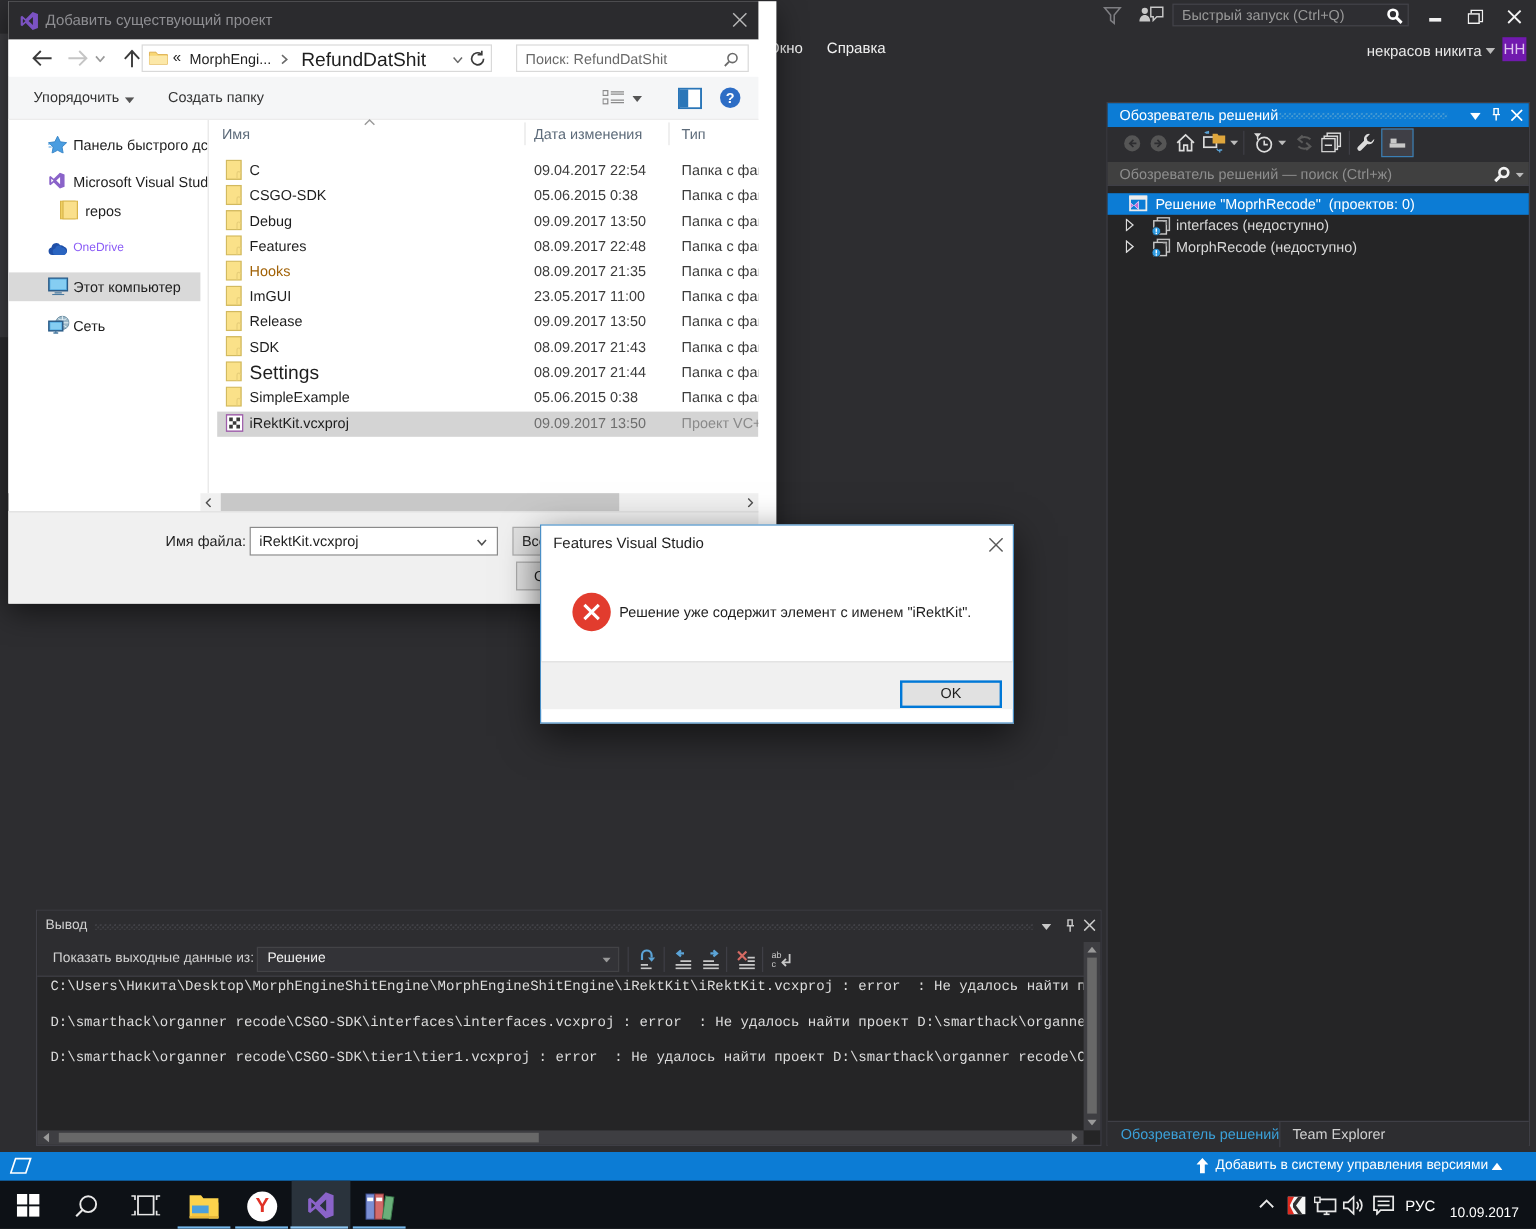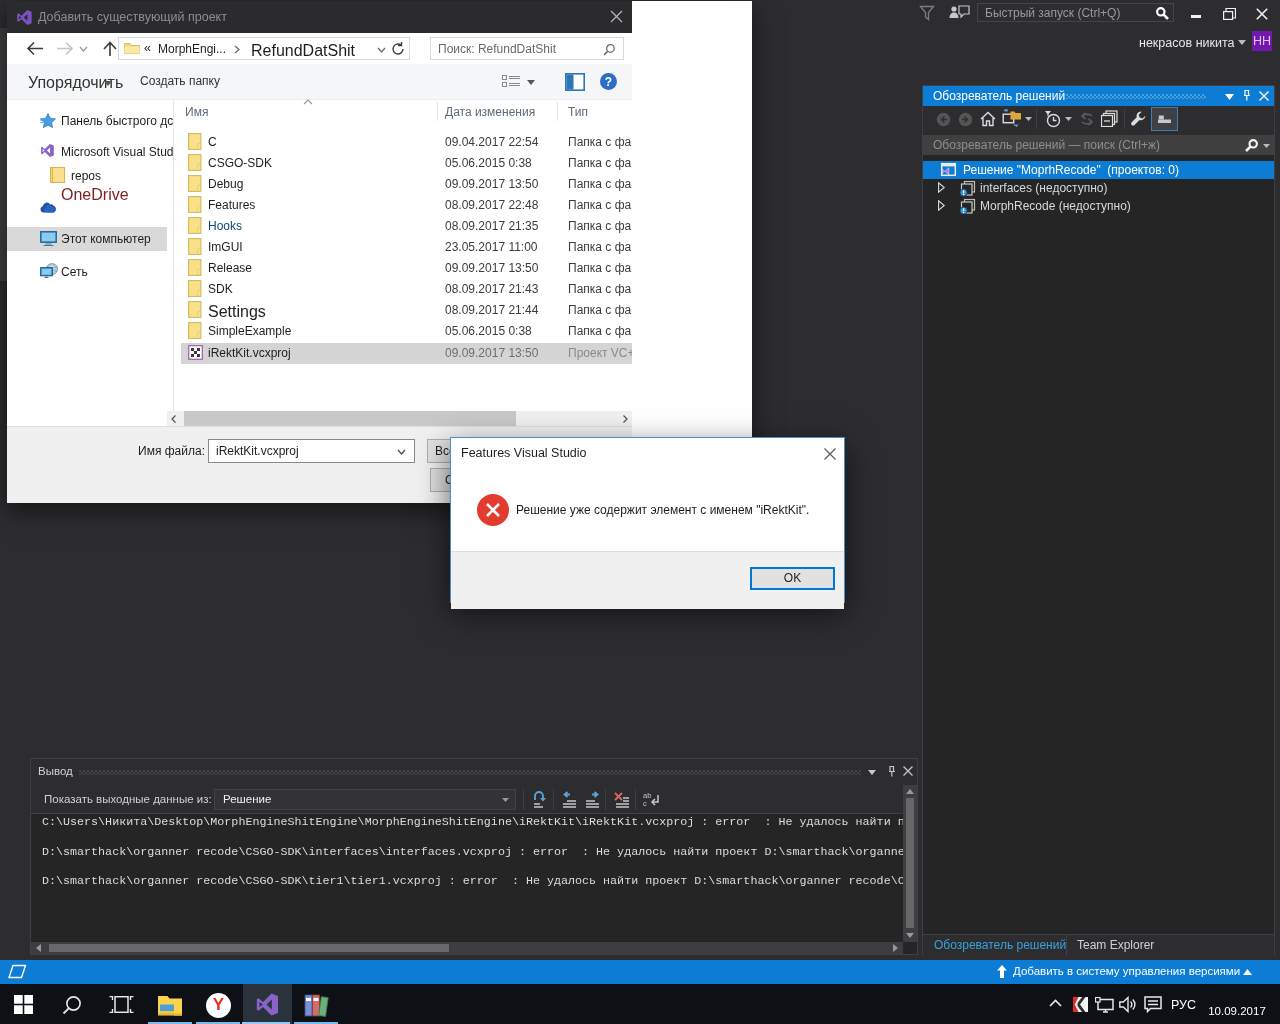--- a/index.html
+++ b/index.html
@@ -351,21 +351,21 @@
 
   <svg class="abs" style="left:1144px;top:12px" width="18" height="17" viewBox="0 0 18 17">
       <path d="M1 1 H17 V12.5 H6.5 L3.5 15.5 V12.5 H1 z" fill="none" stroke="#e8e8e8" stroke-width="1.5"></path>
       <path d="M4 5 h10 M4 8.5 h10" stroke="#e8e8e8" stroke-width="1.3"></path>
     </svg>
   <span class="abs" style="left:1171px;top:14px;font-size:12.5px;color:#fff">РУС</span>
   <span class="abs" style="left:1265px;top:5px;width:80px;text-align:center;font-size:11.5px;color:#fff">1:19</span>
   <span class="abs" style="left:1197px;top:21px;width:80px;text-align:center;font-size:11.5px;color:#fff">10.09.2017</span>
 </div>
 
-<div class="abs" id="expdlg" style="left:7px;top:1px;width:745px;height:502px;background:#fff;box-shadow:0 8px 24px rgba(0,0,0,0.55)">
+<div class="abs" id="expdlg" style="left:7px;top:1px;width:640px;height:502px;background:#fff;box-shadow:0 8px 24px rgba(0,0,0,0.55)">
 
   <div class="abs" style="left:0;top:0;width:625px;height:32px;background:#2b2b2e">
     <svg class="abs" style="left:9px;top:8px" width="17" height="17" viewBox="0 0 25 25">
         <path fill="#7b52c2" d="M16.5 1.5 L23 4 V21 L16.5 23.5 L8 15 L3.5 18.8 L1.8 17.8 V7.2 L3.5 6.2 L8 10 Z M4.5 9.8 v5.4 L7.6 12.5 Z M16.8 7.5 L11.5 12.5 L16.8 17.5 Z"></path>
       </svg>
     <span class="abs" style="left:31px;top:9px;font-size:12.5px;color:#8e8e92">Добавить существующий проект</span>
     <svg class="abs" style="left:603px;top:9px" width="13" height="13" viewBox="0 0 13 13">
         <path d="M1 1 L12 12 M12 1 L1 12" stroke="#b8b8b8" stroke-width="1.2"></path>
       </svg>
   </div>
@@ -408,21 +408,21 @@
     <div class="abs" style="left:423px;top:4px;width:194px;height:23px;background:#fff;border:1px solid #d9d9d9">
       <span class="abs" style="left:7px;top:4px;font-size:12px;color:#6a6a6a">Поиск: RefundDatShit</span>
       <svg class="abs" style="left:172px;top:5px" width="13" height="13" viewBox="0 0 13 13">
           <circle cx="7.4" cy="5.4" r="3.8" fill="none" stroke="#6a6a6a" stroke-width="1.3"></circle>
           <line x1="4.6" y1="8.4" x2="1" y2="12" stroke="#6a6a6a" stroke-width="1.5"></line>
         </svg>
     </div>
   </div>
 
   <div class="abs" style="left:0;top:63px;width:625px;height:36px;background:#f5f6f7;border-bottom:1px solid #ececec">
-    <span class="abs" style="left:21px;top:10px;font-size:16px;color:#333">Упорядочить</span>
+    <span class="abs" style="left:21px;top:10px;font-size:12px;color:#333">Упорядочить</span>
     <svg class="abs" style="left:97px;top:17px" width="8" height="5" viewBox="0 0 8 5">
         <path d="M0 0 h8 l-4 5 z" fill="#555"></path>
       </svg>
     <span class="abs" style="left:133px;top:10px;font-size:12px;color:#333">Создать папку</span>
     <svg class="abs" style="left:495px;top:11px" width="19" height="14" viewBox="0 0 19 14">
         <rect x="0.5" y="0.5" width="4" height="4" fill="none" stroke="#8a8a8a"></rect>
         <rect x="0.5" y="7.5" width="4" height="4" fill="none" stroke="#8a8a8a"></rect>
         <path d="M7 1.5 h11 M7 3.5 h11 M7 8.5 h11 M7 10.5 h11" stroke="#8a8a8a"></path>
       </svg>
     <svg class="abs" style="left:520px;top:16px" width="8" height="5" viewBox="0 0 8 5">
@@ -449,21 +449,21 @@
     <span class="abs" style="left:54px;top:45px;font-size:12px;color:#1e1e1e">Microsoft Visual Stud</span>
     <svg class="abs" style="left:43px;top:67px" width="15" height="16" viewBox="0 0 15 16">
         <rect x="0.5" y="0.5" width="12" height="15" fill="#f5d76a" stroke="#d8b44a" stroke-width="1"></rect>
         <rect x="2.5" y="0.5" width="12" height="15" fill="#fae08c" stroke="#d8b44a" stroke-width="1"></rect>
       </svg>
     <span class="abs" style="left:64px;top:69px;font-size:12px;color:#1e1e1e">repos</span>
     <svg class="abs" style="left:33px;top:101px" width="17" height="12" viewBox="0 0 17 12">
         <path d="M3.5 11.5 a3.2 3.2 0 0 1 -0.6 -6.3 a4 4 0 0 1 7.3 -1.8 a3.2 3.2 0 0 1 3.3 1.3 a3.5 3.5 0 0 1 -0.8 6.8 z" fill="#1f4fa8"></path>
         <path d="M6 6 a3 3 0 0 1 5.6 -0.8 a2.6 2.6 0 0 1 2.6 1.2 a2.9 2.9 0 0 1 -0.7 5.1 h-7 a2.8 2.8 0 0 1 -0.5 -5.5" fill="#2a64c0"></path>
       </svg>
-    <span class="abs" style="left:54px;top:86px;font-size:16px;color:#7f1d1d">OneDrive</span>
+    <span class="abs" style="left:54px;top:101px;font-size:10px;color:#8b5cf6">OneDrive</span>
     <svg class="abs" style="left:33px;top:131px" width="17" height="15" viewBox="0 0 17 15">
         <rect x="0.7" y="0.7" width="15.6" height="10.6" fill="#58aee2" stroke="#2a5a86" stroke-width="1.2"></rect>
         <rect x="2" y="2" width="13" height="8" fill="#85cdf2"></rect>
         <path d="M5.5 13 h6 M3.5 14.5 h10" stroke="#4a7aa0" stroke-width="1.1"></path>
       </svg>
     <span class="abs" style="left:54px;top:132px;font-size:12px;color:#1e1e1e">Этот компьютер</span>
     <svg class="abs" style="left:33px;top:163px" width="18" height="16" viewBox="0 0 18 16">
         <circle cx="12" cy="6" r="5.5" fill="#9bb8c8" stroke="#6a8ba0" stroke-width="0.8"></circle>
         <path d="M7 6 h10 M12 0.5 v11 M8.5 2.5 a6 6 0 0 0 7 0 M8.5 9.5 a6 6 0 0 1 7 0" stroke="#e8f2f8" stroke-width="0.8" fill="none"></path>
         <rect x="0.7" y="4.7" width="11.6" height="8" fill="#58aee2" stroke="#2a5a86" stroke-width="1.2"></rect>
@@ -511,21 +511,21 @@
         <rect x="0.6" y="0.6" width="12.3" height="15.8" fill="#fae189" stroke="#d2b95e" stroke-width="1.1"></rect>
         <path d="M9.5 16 v-4.5 a1.5 1.5 0 0 1 3 0" fill="none" stroke="#e8cf7a" stroke-width="1"></path>
       </svg>
     <span class="abs" style="left:28px;top:74px;font-size:12px;color:#1e1e1e">Features</span>
     <span class="abs" style="left:265px;top:74px;font-size:12px;color:#3c3c3c">08.09.2017 22:48</span>
     <span class="abs" style="left:388px;top:74px;font-size:12px;color:#3c3c3c;white-space:nowrap">Папка с фай</span>
     <svg class="abs" style="left:8px;top:93px" width="14" height="17" viewBox="0 0 14 17">
         <rect x="0.6" y="0.6" width="12.3" height="15.8" fill="#fae189" stroke="#d2b95e" stroke-width="1.1"></rect>
         <path d="M9.5 16 v-4.5 a1.5 1.5 0 0 1 3 0" fill="none" stroke="#e8cf7a" stroke-width="1"></path>
       </svg>
-    <span class="abs" style="left:28px;top:95px;font-size:12px;color:#0c4a6e">Hooks</span>
+    <span class="abs" style="left:28px;top:95px;font-size:12px;color:#a16207">Hooks</span>
     <span class="abs" style="left:265px;top:95px;font-size:12px;color:#3c3c3c">08.09.2017 21:35</span>
     <span class="abs" style="left:388px;top:95px;font-size:12px;color:#3c3c3c;white-space:nowrap">Папка с фай</span>
     <svg class="abs" style="left:8px;top:114px" width="14" height="17" viewBox="0 0 14 17">
         <rect x="0.6" y="0.6" width="12.3" height="15.8" fill="#fae189" stroke="#d2b95e" stroke-width="1.1"></rect>
         <path d="M9.5 16 v-4.5 a1.5 1.5 0 0 1 3 0" fill="none" stroke="#e8cf7a" stroke-width="1"></path>
       </svg>
     <span class="abs" style="left:28px;top:116px;font-size:12px;color:#1e1e1e">ImGUI</span>
     <span class="abs" style="left:265px;top:116px;font-size:12px;color:#3c3c3c">23.05.2017 11:00</span>
     <span class="abs" style="left:388px;top:116px;font-size:12px;color:#3c3c3c;white-space:nowrap">Папка с фай</span>
     <svg class="abs" style="left:8px;top:135px" width="14" height="17" viewBox="0 0 14 17">
@@ -596,16 +596,16 @@
 <div class="abs" id="errdlg" style="left:450px;top:437px;width:395px;height:166px;background:#fff;border:1px solid #4a8fc6;box-shadow:0 10px 30px rgba(0,0,0,0.6)">
   <span class="abs" style="left:10px;top:8px;font-size:12.5px;color:#1e1e1e">Features Visual Studio</span>
   <svg class="abs" style="left:373px;top:10px" width="12" height="12" viewBox="0 0 12 12">
       <path d="M0.5 0.5 L11.5 11.5 M11.5 0.5 L0.5 11.5" stroke="#5a5a5a" stroke-width="1.2"></path>
     </svg>
   <div class="abs" style="left:26px;top:56px;width:32px;height:32px;border-radius:50%;background:#e23c2e"></div>
   <svg class="abs" style="left:34px;top:64px" width="16" height="16" viewBox="0 0 16 16">
       <path d="M2 2 L14 14 M14 2 L2 14" stroke="#fff" stroke-width="2.6"></path>
     </svg>
   <span class="abs" style="left:65px;top:65px;font-size:12px;color:#1e1e1e">Решение уже содержит элемент с именем "iRektKit".</span>
-  <div class="abs" style="left:0;top:113px;width:393px;height:58px;background:#f0f0f0;border-top:1px solid #dfdfdf">
+  <div class="abs" style="left:0;top:113px;width:393px;height:40px;background:#f0f0f0;border-top:1px solid #dfdfdf">
     <div class="abs" style="left:299px;top:15px;width:85px;height:23px;background:#e1e1e1;border:2px solid #0078d7;color:#1e1e1e;font-size:12px;text-align:center;line-height:19px">OK</div>
   </div>
 </div>
 
 </body></html>

